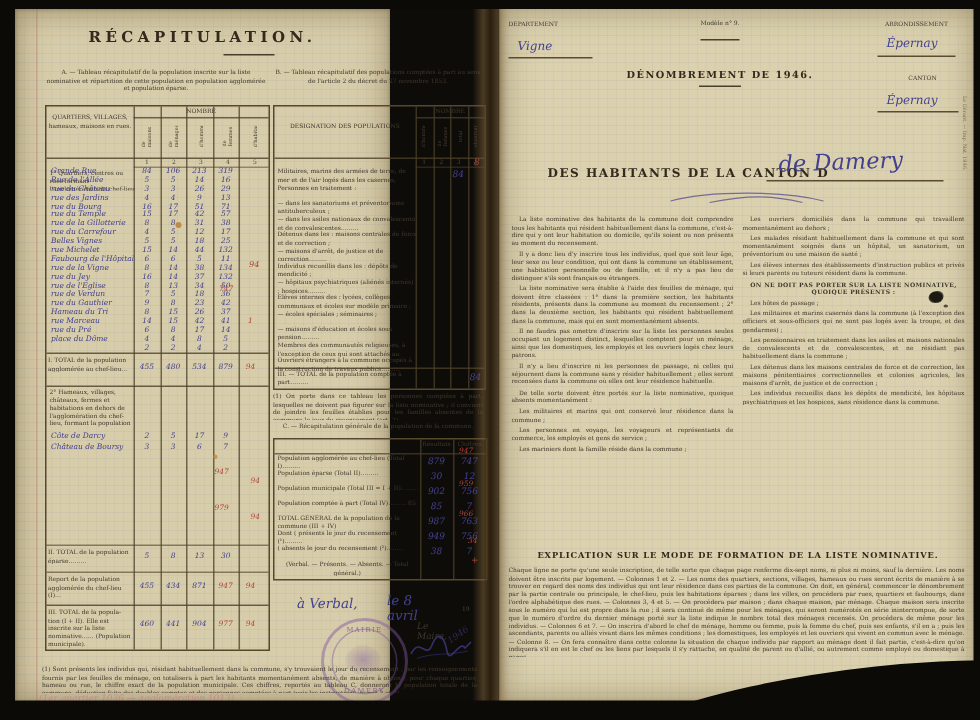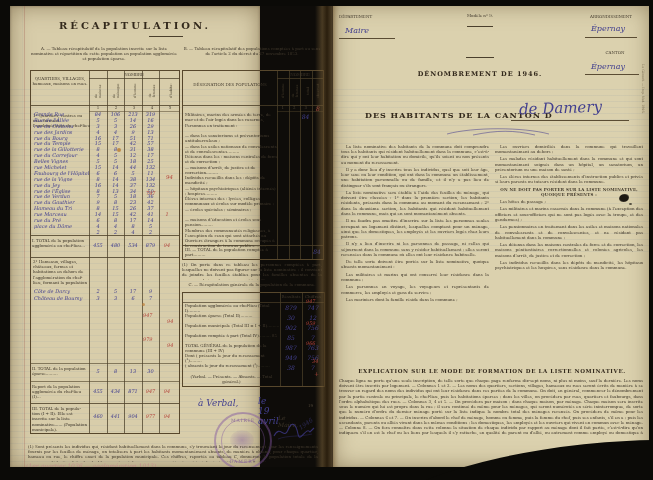--- a/index.html
+++ b/index.html
@@ -645,21 +645,21 @@
   <span class="abs hand red" style="left:133px;top:330px;font-size:5px;">979</span>
   <span class="abs hand red" style="left:157px;top:336px;font-size:5px;">94</span>
   <span class="abs hand red" style="left:306px;top:99px;font-size:6px;">8</span>
   <span class="abs hand red" style="left:296px;top:292px;font-size:5px;">947</span>
   <span class="abs hand red" style="left:296px;top:314px;font-size:5px;">959</span>
   <span class="abs hand red" style="left:296px;top:334px;font-size:5px;">966</span>
   <span class="abs hand red" style="left:302px;top:352px;font-size:5px;">34</span>
   <span class="abs hand red" style="left:304px;top:364px;font-size:6px;">+</span>
 
   <span class="abs hand" style="left:188px;top:392px;font-size:9px;">à Verbal,</span>
-  <span class="abs hand" style="left:248px;top:390px;font-size:9px;">le 19 avril</span>
+  <span class="abs hand" style="left:248px;top:390px;font-size:9px;">le 8 avril</span>
   <span class="abs t4" style="left:298px;top:397px;">19</span>
   <span class="abs" style="left:268px;top:408px;font-size:6px;font-style:italic;color:#3f372b;">Le Maire,</span>
   <svg class="abs" style="left:262px;top:416px;" width="44" height="20" viewBox="0 0 44 20">
     <path d="M2 14 C8 2, 12 18, 16 8 S24 2, 26 12 S34 4, 38 10 L42 6" stroke="#3b3680" stroke-width="1.1" fill="none" opacity=".85"></path>
     <path d="M6 17 C16 13, 28 15, 40 12" stroke="#3b3680" stroke-width=".6" fill="none" opacity=".6"></path>
   </svg>
   <div class="stamp" style="left:204px;top:406px;">
     <div class="inner"></div>
       <div class="blob"></div>
     <div class="txt" style="top:4px;">MAIRIE</div>
@@ -675,35 +675,35 @@
   <div class="stain" style="left:107px;top:142px;width:4px;height:4px;background:#b97a2e;opacity:.8;"></div>
   <div class="stain" style="left:132px;top:297px;width:3px;height:3px;background:#c08038;opacity:.7;"></div>
   <div class="vline" style="left:14px;border-left:.5px solid rgba(160,90,80,.3);"></div>
 </div>
 
 <div class="page" id="page-r" style="left:333px;top:4px;width:318px;height:464px;background-color:#dbd1ae;">
 
   <div class="abs" style="left:6px;top:10px;width:80px;overflow:hidden;">
     <div class="micro">DÉPARTEMENT</div>
   </div>
-  <span class="abs hand" style="left:12px;top:22px;font-size:8px;">Maire</span>
+  <span class="abs hand" style="left:12px;top:22px;font-size:8px;">Vigne</span>
   <div class="abs" style="left:6px;top:34px;width:56px;border-top:.6px solid #5a4c33;"></div>
 
   <div class="abs" style="left:105px;top:9px;width:84px;overflow:hidden;">
     <div class="micro mc">Modèle n° 9.</div>
   </div>
   <div class="abs" style="left:134px;top:22px;width:26px;border-top:1.2px solid #4a3f2c;"></div>
 
   <div class="abs" style="left:240px;top:10px;width:76px;overflow:hidden;">
     <div class="micro mc">ARRONDISSEMENT</div>
   </div>
   <span class="abs hand" style="left:258px;top:20px;font-size:8px;">Épernay</span>
   <div class="abs" style="left:252px;top:33px;width:52px;border-top:.6px solid #5a4c33;"></div>
 
-  <div class="abs srf" style="left:70px;top:42px;width:154px;text-align:center;font-size:6.5px;font-weight:bold;letter-spacing:1px;margin-top:24px;">DÉNOMBREMENT DE 1946.</div>
+  <div class="abs srf" style="left:70px;top:42px;width:154px;text-align:center;font-size:6.5px;font-weight:bold;letter-spacing:1px;">DÉNOMBREMENT DE 1946.</div>
   <div class="abs" style="left:133px;top:53px;width:28px;border-top:.7px solid #4a3f2c;"></div>
 
   <div class="abs" style="left:262px;top:46px;width:40px;overflow:hidden;">
     <div class="micro mc">CANTON</div>
   </div>
   <span class="abs hand" style="left:258px;top:58px;font-size:8px;">Épernay</span>
   <div class="abs" style="left:252px;top:70px;width:54px;border-top:.6px solid #5a4c33;"></div>
 
 
   <span class="abs srf" style="left:32px;top:106px;font-size:8px;font-weight:bold;letter-spacing:1px;">DES HABITANTS DE LA CANTON D</span>

